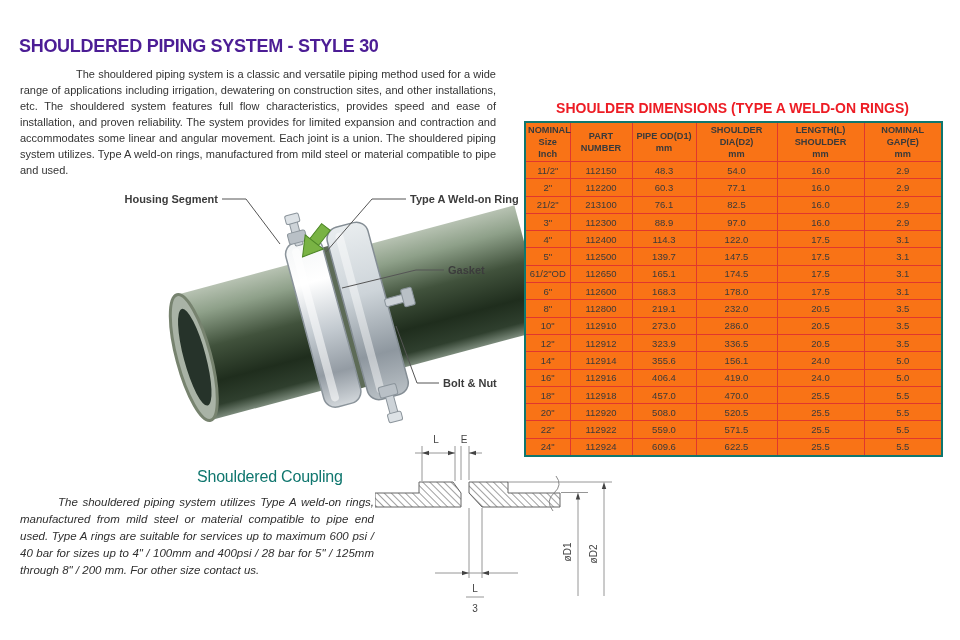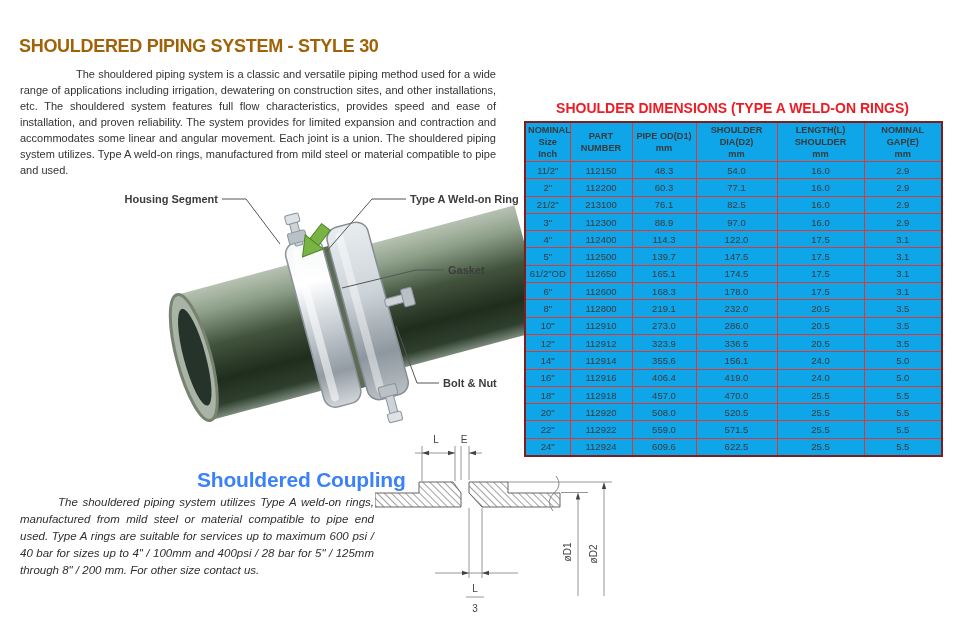--- a/index.html
+++ b/index.html
@@ -1,31 +1,31 @@
 <!DOCTYPE html>
 <html><head>
 <meta charset="utf-8">
 <style>
   html,body{margin:0;padding:0;}
   body{width:960px;height:640px;background:#ffffff;font-family:"Liberation Sans",sans-serif;color:#2e2e2e;}
   #page{position:relative;width:960px;height:640px;overflow:hidden;background:#fff;}
   .abs{position:absolute;}
 
-  #doc-title{left:19px;top:36px;font-size:18px;font-weight:bold;color:#a16207;letter-spacing:-0.3px;}
+  #doc-title{left:19px;top:36px;font-size:18px;font-weight:bold;color:#4c1d95;letter-spacing:-0.3px;}
   #intro-paragraph{left:20px;top:66px;width:476px;font-size:11px;line-height:16px;text-align:justify;
     text-indent:56px;color:#333;}
 
   #table-title{left:524px;top:100px;width:417px;text-align:center;font-size:14px;font-weight:bold;color:#ED1C24;}
   #dim-table{position:absolute;left:524px;top:121px;width:417px;border-collapse:collapse;table-layout:fixed;
-    background:#0ea5e9;border:2px solid #7f1d1d;font-size:9.5px;}
+    background:#f97316;border:2px solid #0f766e;font-size:9.5px;}
   #dim-table th,#dim-table td{border:1px solid #E0372E;text-align:center;color:#3a3a3a;padding:1px 2px;}
   #dim-table th{font-weight:bold;font-size:9.2px;height:30px;line-height:12px;vertical-align:middle;}
   #dim-table td{height:14.3px;line-height:13px;}
 
-  #coupling-heading{left:197px;top:468px;font-size:21px;font-weight:bold;color:#3b82f6;letter-spacing:-0.2px;}
+  #coupling-heading{left:197px;top:468px;font-size:16px;font-weight:normal;color:#0f766e;letter-spacing:-0.2px;}
   #coupling-paragraph{left:20px;top:494px;width:354px;font-size:11.5px;line-height:17px;text-align:justify;
     text-indent:38px;color:#2f2f2f;font-style:italic;}
 
   #illustration{left:110px;top:186px;}
   #tech-diagram{left:375px;top:428px;}
   .callout-text{font-size:11px;font-weight:bold;fill:#3c3c3c;}
   .dim-text{font-size:10px;fill:#444;}
 </style>
 </head>
 <body>

